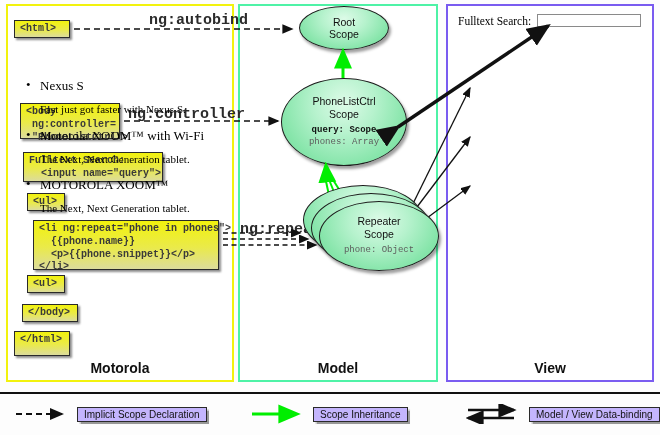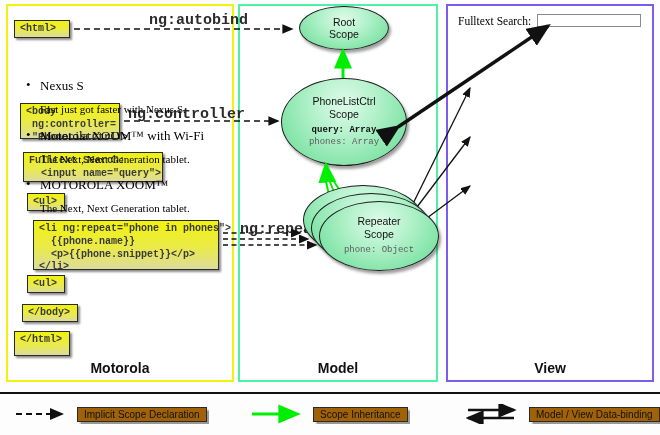--- a/index.html
+++ b/index.html
@@ -61,21 +61,21 @@
   .phone-name{font-size:13px;position:relative;padding-left:14px;}
   .phone-name::before{content:"\2022";position:absolute;left:0;top:-1px;
                       font-size:13px;}
   .phone-snippet{font-size:11px;margin-top:9px;padding-left:14px;}
 
   
   #legend-rule{position:absolute;left:0;top:392px;width:660px;height:2px;
                background:#111;}
   #legend{position:absolute;left:0;top:398px;width:660px;height:37px;}
   .legend-item{position:absolute;top:6px;display:flex;align-items:center;}
-  .legend-chip{border:1.5px solid #2a2a2a;background:#a16207;
+  .legend-chip{border:1.5px solid #2a2a2a;background:#c4b5fd;
                box-shadow:1.5px 1.5px 1px rgba(0,0,0,.4);
                font-size:10px;color:#111;padding:1px 6px;white-space:nowrap;}
   .legend-gfx{width:58px;height:20px;margin-right:5px;}
 </style>
 </head>
 <body>
 
 <div id="stage">
 
   <div class="panel" id="panel-template">
@@ -112,21 +112,21 @@
 
   <div class="bubble" style="left:299px;top:6px;width:88px;height:42px;">
     <div class="title" style="white-space:pre-line;">Root
 Scope</div>
   </div>
 
   <div class="bubble" style="left:281px;top:78px;width:124px;height:86px;">
     <div class="title" style="white-space:pre-line;">PhoneListCtrl
 Scope</div>
     <div class="props">
-      <div class="prop-strong">query: Array</div>
+      <div class="prop-strong">query: Scope</div>
       <div class="prop-dim">phones: Array</div>
     </div>
   </div>
 
   <div class="bubble" style="left:303px;top:185px;width:118px;height:68px;z-index:1;"></div>
   <div class="bubble" style="left:311px;top:193px;width:118px;height:68px;z-index:2;"></div>
   <div class="bubble" style="left:319px;top:201px;width:118px;height:68px;z-index:3;">
     <div class="title" style="white-space:pre-line;">Repeater
 Scope</div>
     <div class="props">

